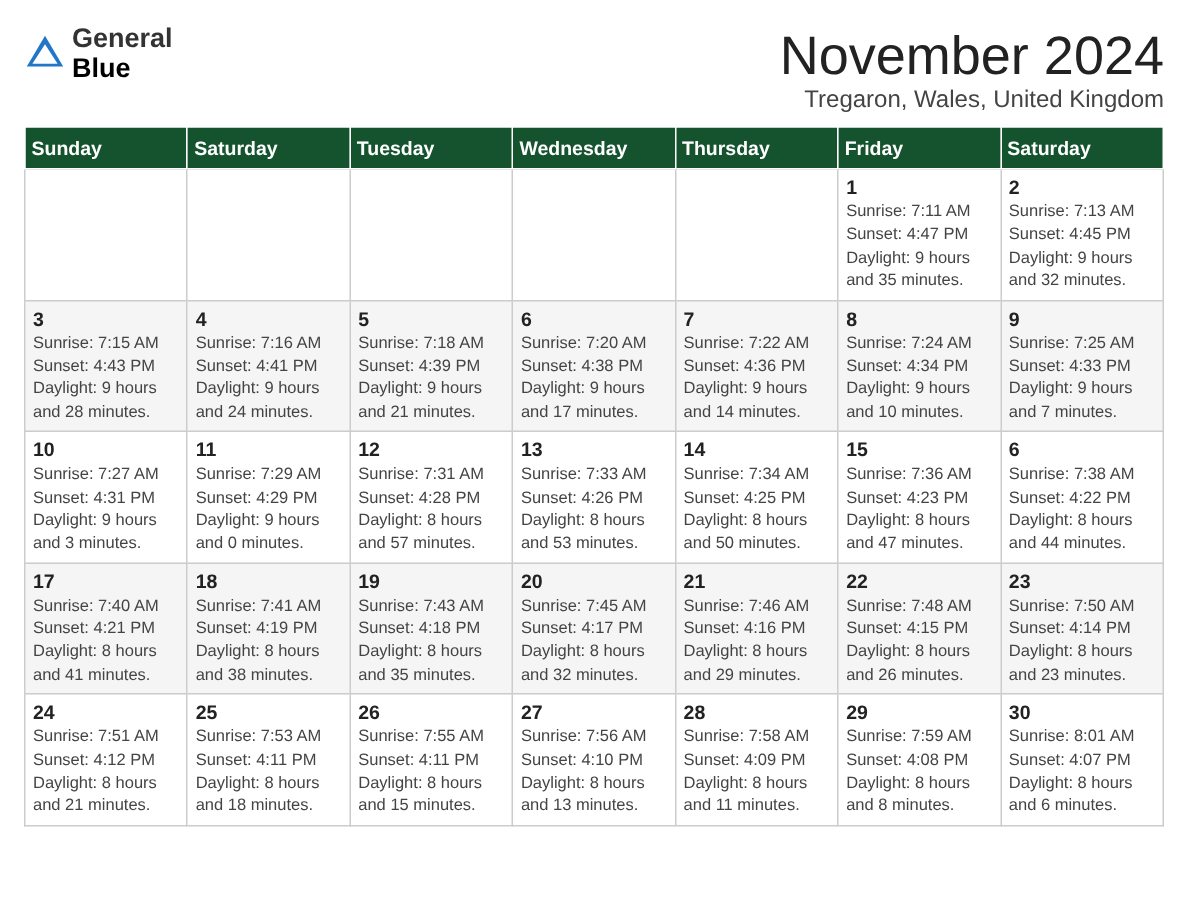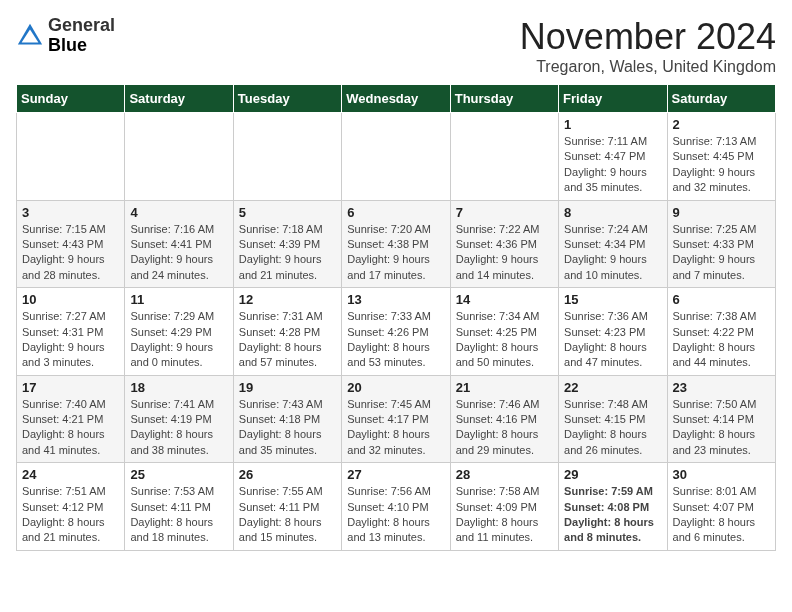--- a/index.html
+++ b/index.html
@@ -296,21 +296,21 @@
 Daylight: 8 hours and 13 minutes.</div>
         </td>
         <td>
           <span class="day-num">28</span>
           <div class="day-info" style="white-space: pre-line;">Sunrise: 7:58 AM
 Sunset: 4:09 PM
 Daylight: 8 hours and 11 minutes.</div>
         </td>
         <td>
           <span class="day-num">29</span>
-          <div class="day-info" style="white-space: pre-line; font-weight: bold;">Sunrise: 7:59 AM
+          <div class="day-info" style="white-space: pre-line;">Sunrise: 7:59 AM
 Sunset: 4:08 PM
 Daylight: 8 hours and 8 minutes.</div>
         </td>
         <td>
           <span class="day-num">30</span>
           <div class="day-info" style="white-space: pre-line;">Sunrise: 8:01 AM
 Sunset: 4:07 PM
 Daylight: 8 hours and 6 minutes.</div>
         </td>
       </tr>

